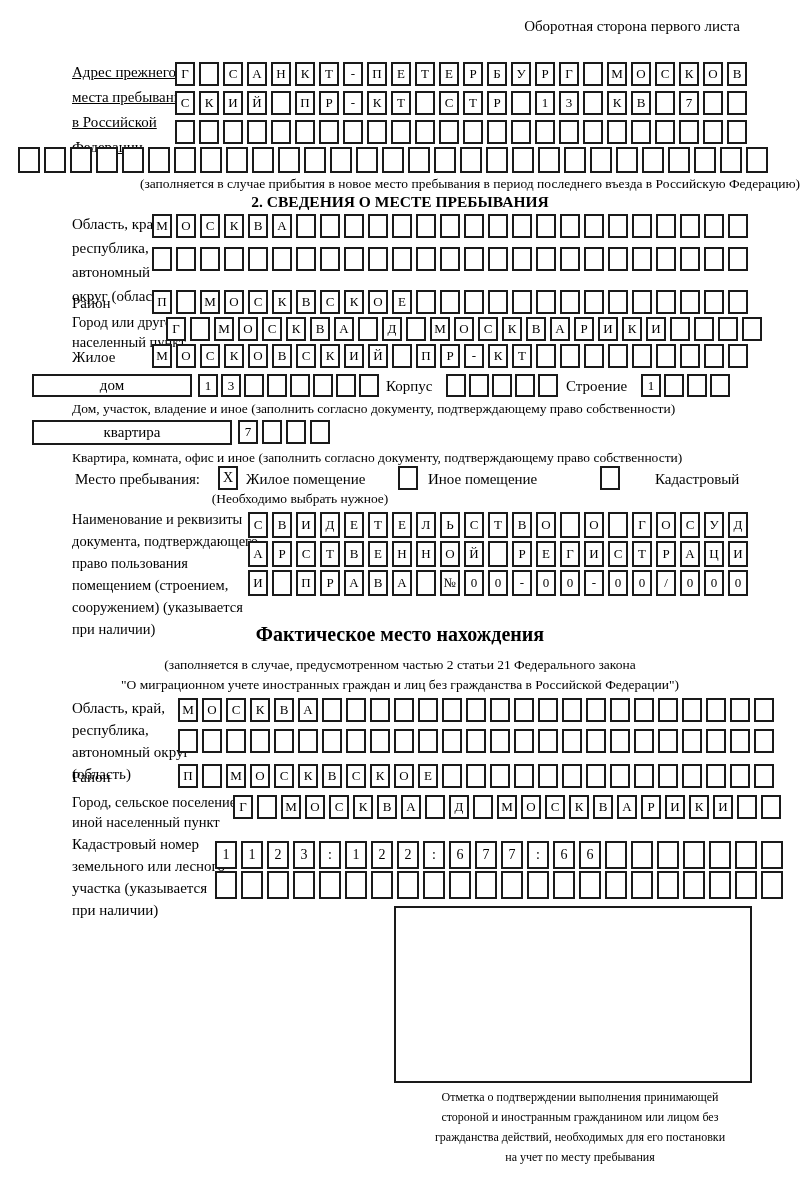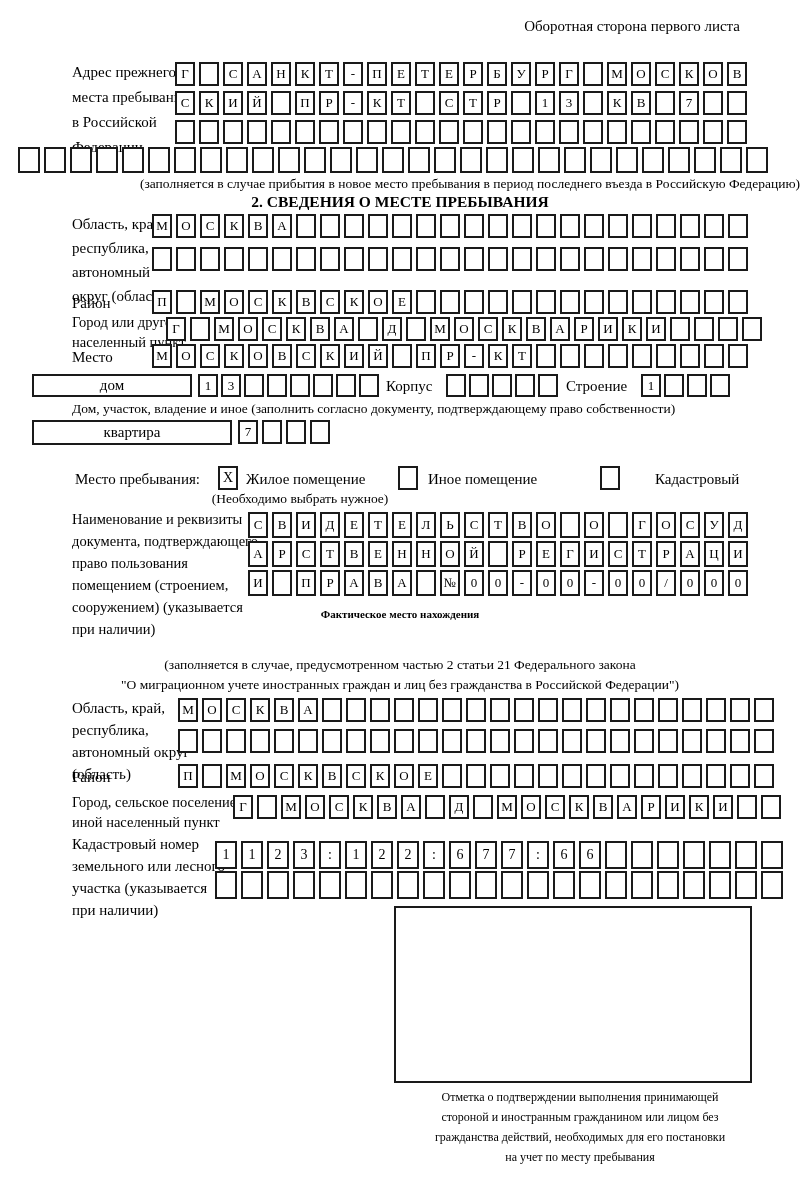--- a/index.html
+++ b/index.html
@@ -1,21 +1,21 @@
 <!DOCTYPE html>
 <html><head>
 <meta charset="utf-8">
 <style>
   html,body{margin:0;padding:0;background:#fff;}
   .page{position:relative;width:800px;height:1180px;background:#ffffff;color:#000;
         font-family:"Liberation Serif",serif;font-size:15px;overflow:hidden;}
   .abs{position:absolute;}
   .lbl{font-size:15px;line-height:22px;}
   .lines div{white-space:nowrap;}
-  .lh25 div{line-height:25px;}
+  .lh25 div{line-height:25px;text-decoration:underline;}
   .lh24 div{line-height:24px;}
   .lh22 div{line-height:22px;}
   .lh20 div{line-height:20px;}
   .grid{position:absolute;display:flex;}
   .grid .cell{box-sizing:border-box;border:2px solid #1a1a1a;background:#fff;text-align:center;
         font-family:"Liberation Serif",serif;flex:0 0 auto;}
   .g-std{gap:4px;} .g-std .cell{width:20px;height:24px;font-size:13px;line-height:20px;}
   .g-wide{gap:4px;} .g-wide .cell{width:22px;height:26px;font-size:13px;line-height:22px;}
   .g-house{gap:3px;} .g-house .cell{width:20px;height:23px;font-size:13px;line-height:19px;}
   .g-doc{gap:4px;} .g-doc .cell{width:20px;height:26px;font-size:13px;line-height:22px;}
@@ -270,21 +270,21 @@
       <span class="cell">Р</span>
       <span class="cell">И</span>
       <span class="cell">К</span>
       <span class="cell">И</span>
       <span class="cell"></span>
       <span class="cell"></span>
       <span class="cell"></span>
       <span class="cell"></span>
     </div>
 
-  <div class="abs lbl" style="left:72px;top:346px;">Место</div>
+  <div class="abs lbl" style="left:72px;top:346px;">Жилое</div>
   <div class="grid g-std" style="left:152px;top:344px;">
       <span class="cell">М</span>
       <span class="cell">О</span>
       <span class="cell">С</span>
       <span class="cell">К</span>
       <span class="cell">О</span>
       <span class="cell">В</span>
       <span class="cell">С</span>
       <span class="cell">К</span>
       <span class="cell">И</span>
@@ -334,20 +334,21 @@
     </div>
   <div class="abs note" style="left:72px;top:401px;text-align:center;">Дом, участок, владение и иное (заполнить согласно документу, подтверждающему право собственности)</div>
 
   <div class="wbox" style="left:32px;top:420px;width:200px;height:25px;line-height:21px;">квартира</div>
   <div class="grid g-std" style="left:238px;top:420px;">
       <span class="cell">7</span>
       <span class="cell"></span>
       <span class="cell"></span>
       <span class="cell"></span>
     </div>
+  <div class="abs note" style="left:72px;top:450px;">Квартира, комната, офис и иное (заполнить согласно документу, подтверждающему право собственности)</div>
 
   <div class="abs lbl" style="left:75px;top:468px;">Место пребывания:</div>
   <div class="chk" style="left:218px;top:466px;">X</div>
   <div class="abs lbl" style="left:246px;top:468px;">Жилое помещение</div>
   <div class="chk" style="left:398px;top:466px;"></div>
   <div class="abs lbl" style="left:428px;top:468px;">Иное помещение</div>
   <div class="chk" style="left:600px;top:466px;"></div>
   <div class="abs lbl" style="left:655px;top:468px;">Кадастровый</div>
   <div class="abs center note" style="left:150px;top:491px;width:300px;">(Необходимо выбрать нужное)</div>
 
@@ -422,21 +423,21 @@
       <span class="cell">0</span>
       <span class="cell">-</span>
       <span class="cell">0</span>
       <span class="cell">0</span>
       <span class="cell">/</span>
       <span class="cell">0</span>
       <span class="cell">0</span>
       <span class="cell">0</span>
     </div>
 
-  <div class="abs center bold" style="left:0;top:608px;width:800px;font-size:11px;">Фактическое место нахождения</div>
+  <div class="abs center bold" style="left:0;top:623px;width:800px;font-size:20px;">Фактическое место нахождения</div>
   <div class="abs center note" style="left:0;top:657px;width:800px;">(заполняется в случае, предусмотренном частью 2 статьи 21 Федерального закона</div>
   <div class="abs center note" style="left:0;top:677px;width:800px;">"О миграционном учете иностранных граждан и лиц без гражданства в Российской Федерации")</div>
 
   <div class="abs lines lh22" style="left:72px;top:697px;">
       <div>Область, край,</div>
       <div>республика,</div>
       <div>автономный округ</div>
       <div>(область)</div>
     </div>
   <div class="grid g-std" style="left:178px;top:698px;">

